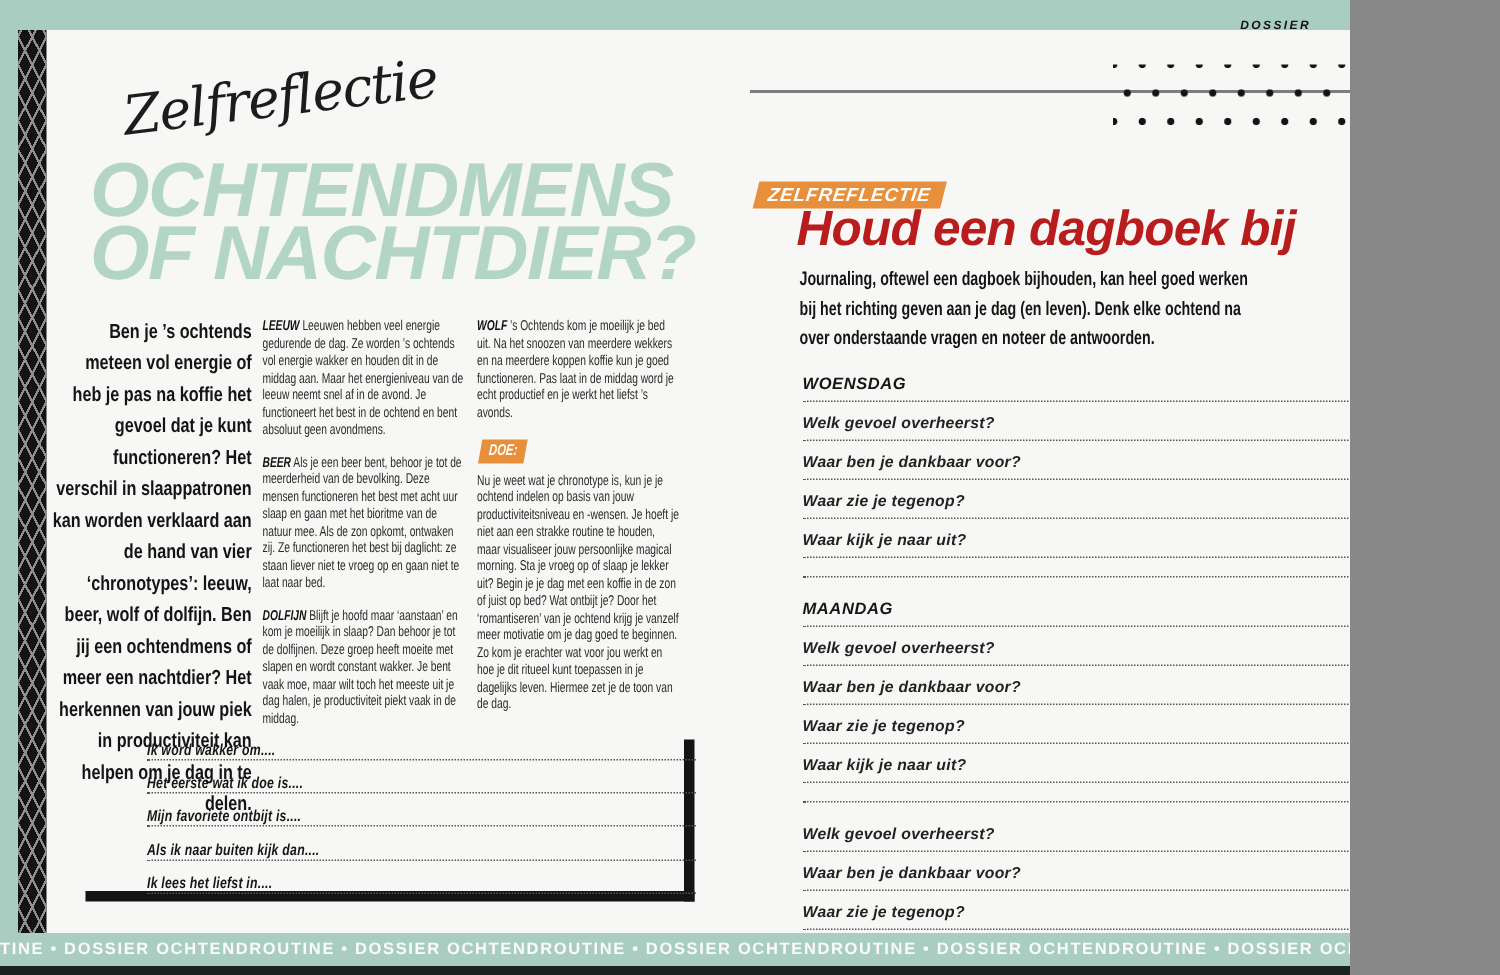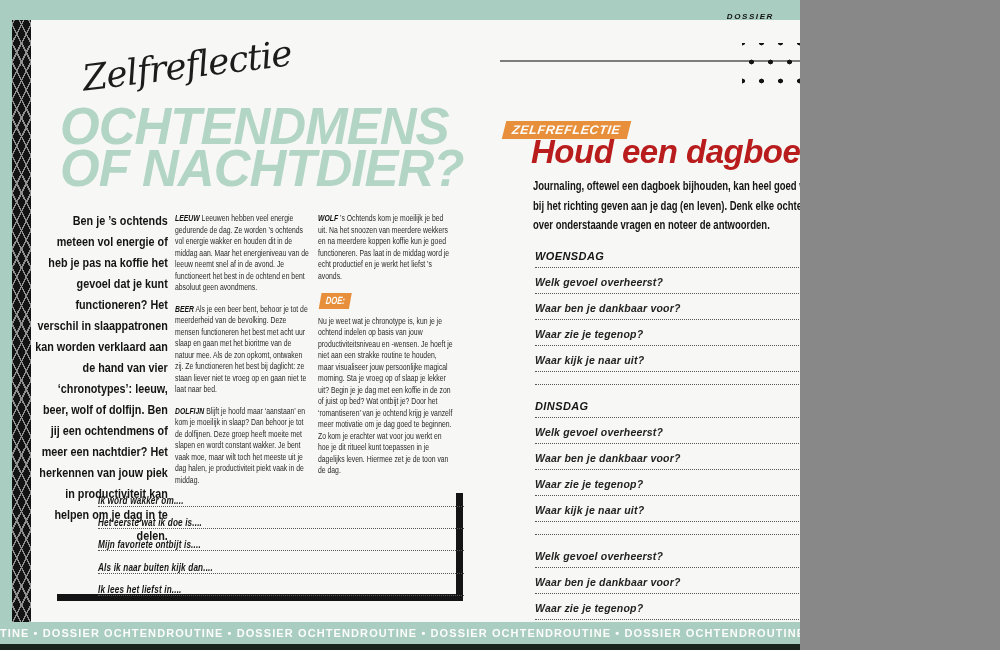--- a/index.html
+++ b/index.html
@@ -1,18 +1,18 @@
 <!DOCTYPE html>
 <html style="--mint: #aacdc1; --mint-light: #b3d5c6; --orange: #e88f3c;"><head>
 <meta charset="utf-8">
 <style>
   html,body{margin:0;padding:0;background:#888;}
   *{box-sizing:border-box;}
   .canvas{
-    position:relative;width:800px;height:650px;overflow:hidden;
+    position:relative;width:900px;height:650px;overflow:hidden;
     background:var(--mint,#aacdc1);
     font-family:"Liberation Sans", sans-serif;color:#161616;
   }
   .page{position:absolute;left:12px;top:20px;width:966px;height:602px;background:#f7f8f5;}
   .lattice{
     position:absolute;left:12px;top:20px;width:19px;height:602px;background-color:#131313;
     background-image:
       repeating-linear-gradient(63deg, transparent 0 7px, #8f8f8f 7px 8.5px),
       repeating-linear-gradient(-63deg, transparent 0 7px, #8f8f8f 7px 8.5px);
   }
@@ -145,21 +145,21 @@
   <div class="days" id="days">
       <div class="day-section">
         <div class="day-heading">WOENSDAG</div>
         <div class="q-row">Welk gevoel overheerst?</div>
         <div class="q-row">Waar ben je dankbaar voor?</div>
         <div class="q-row">Waar zie je tegenop?</div>
         <div class="q-row">Waar kijk je naar uit?</div>
         <div class="q-blank"></div>
       </div>
       <div class="day-section">
-        <div class="day-heading">DINSDAG</div>
+        <div class="day-heading">MAANDAG</div>
         <div class="q-row">Welk gevoel overheerst?</div>
         <div class="q-row">Waar ben je dankbaar voor?</div>
         <div class="q-row">Waar zie je tegenop?</div>
         <div class="q-row">Waar kijk je naar uit?</div>
         <div class="q-blank"></div>
       </div>
       <div class="day-section">
         <div class="q-row">Welk gevoel overheerst?</div>
         <div class="q-row">Waar ben je dankbaar voor?</div>
         <div class="q-row">Waar zie je tegenop?</div>

